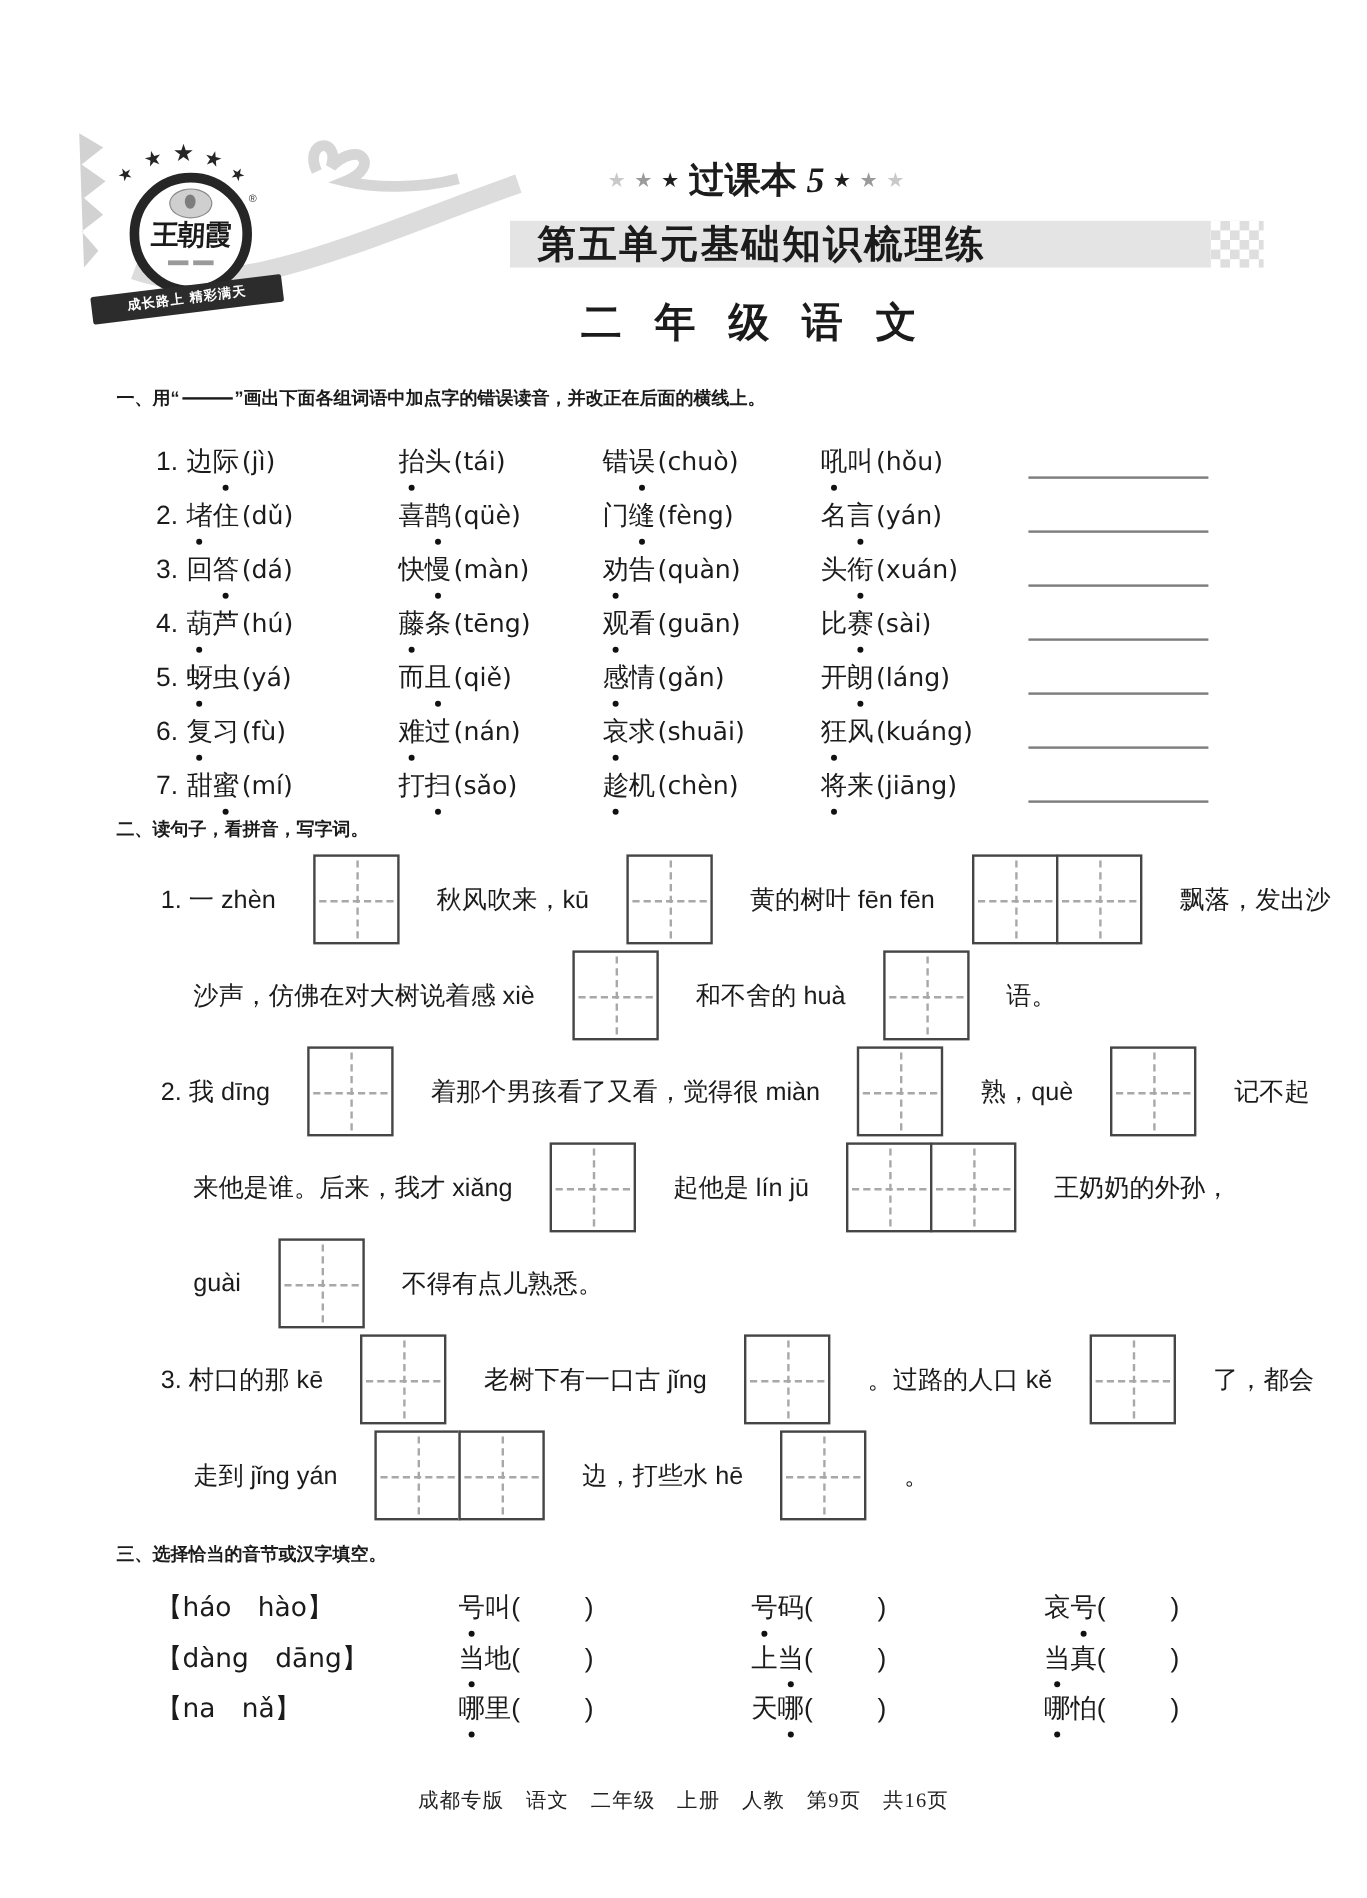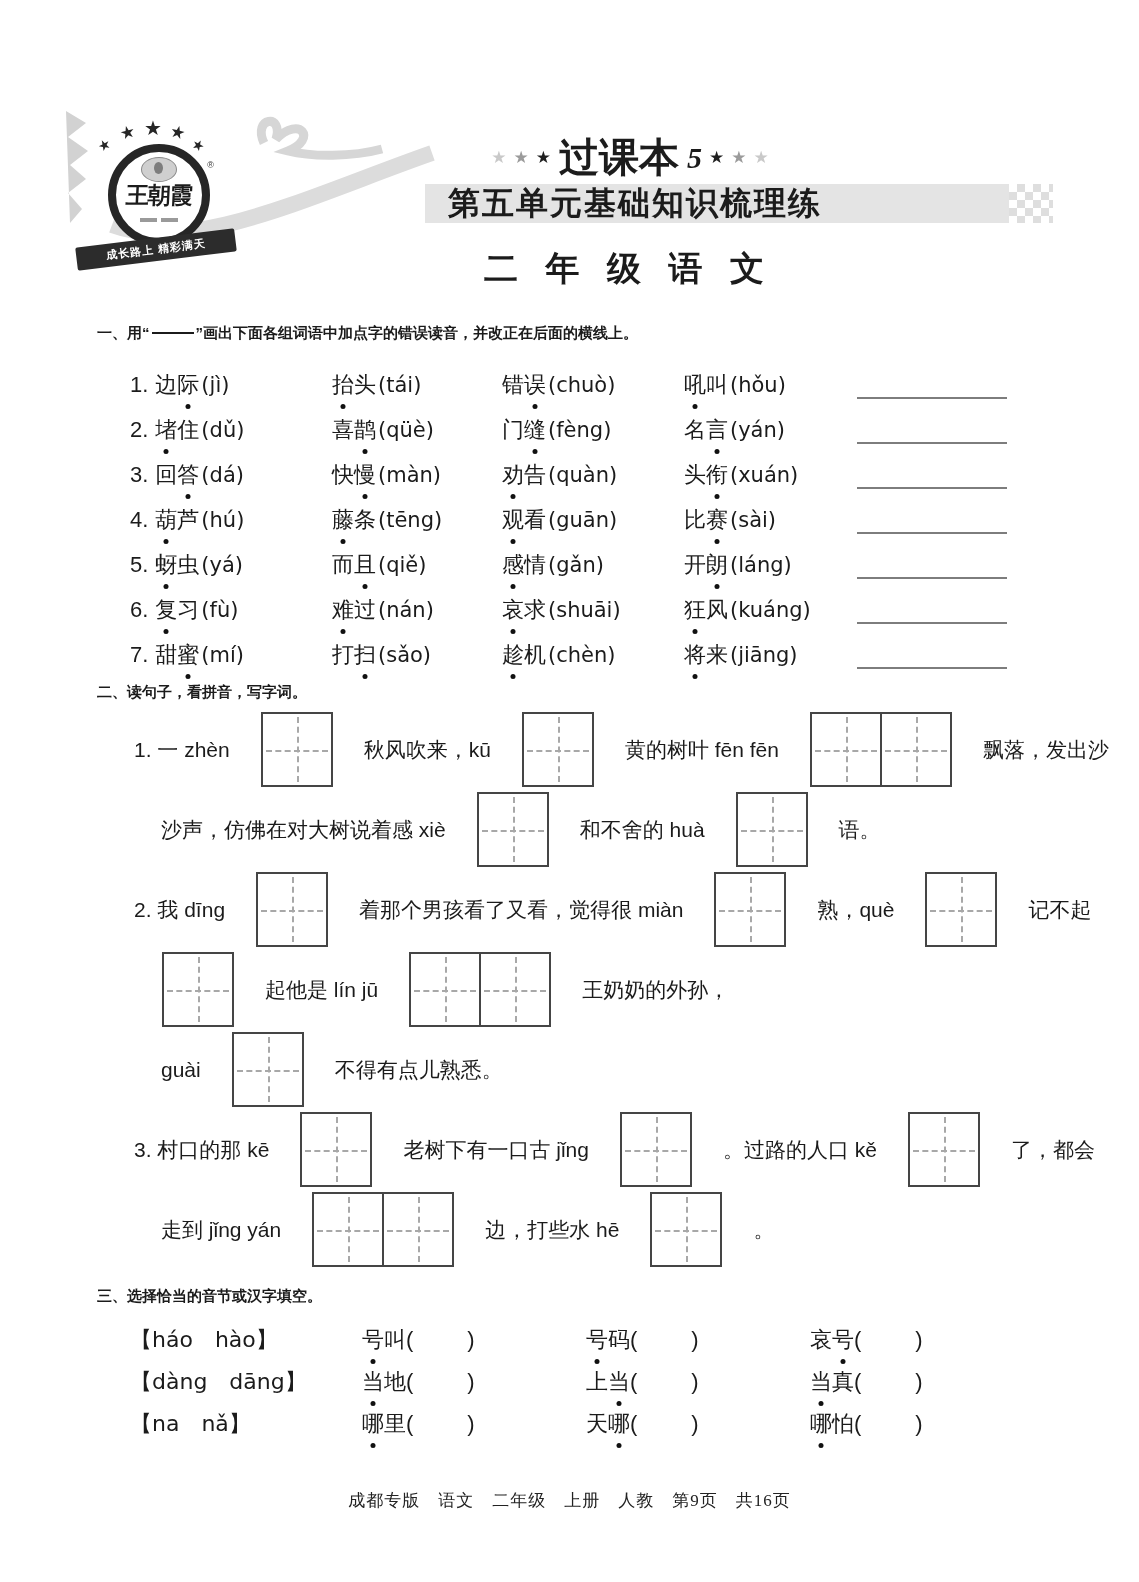--- a/index.html
+++ b/index.html
@@ -22,21 +22,21 @@
   .logo .reg{position:absolute;right:-12px;top:8px;font-size:9px;color:#333;}
   .logo .tinybar{display:inline-block;width:17px;height:4px;background:#9a9a9a;margin:2px 2px 0 2px;}
   .logo .ribbon{position:absolute;left:-6px;top:120px;width:160px;height:23px;background:#2c2c2c;
                 transform:rotate(-7deg);border-radius:2px;color:#fff;font-size:11px;font-weight:bold;
                 text-align:center;line-height:23px;letter-spacing:1px;}
 
   
   .starline{position:absolute;left:430px;top:130px;width:400px;display:flex;align-items:center;
             justify-content:center;gap:7px;}
   .starline .star{font-size:17px;line-height:1;}
-  .starline .t-cn{font-family:"Liberation Serif",serif;font-weight:bold;font-size:40px;color:#1c1c1c;margin:0 1px;}
+  .starline .t-cn{font-family:"Liberation Serif",serif;font-weight:bold;font-size:30px;color:#1c1c1c;margin:0 1px;}
   .starline .t-num{font-family:"Liberation Serif",serif;font-weight:bold;font-style:italic;font-size:30px;}
   .graybar{position:absolute;left:425px;top:184px;width:584px;height:39px;background:#e4e4e4;}
   .graybar .bt{font-size:32px;font-weight:bold;line-height:39px;padding-left:23px;letter-spacing:2px;white-space:nowrap;}
   .checker{position:absolute;left:1009px;top:184px;width:44px;height:39px;
            background:conic-gradient(#dedede 0 25%,#ffffff 0 50%,#dedede 0 75%,#ffffff 0);
            background-size:16px 16px;}
   .subject{position:absolute;left:0;right:0;top:246px;text-align:center;transform:translateX(59px);
            font-size:34px;font-weight:bold;letter-spacing:9px;}
 
   
@@ -62,21 +62,21 @@
   .s2-line.indent{padding-left:61px;}
   .txt{margin:0 3px;}
   .boxgroup{display:inline-flex;margin:0 4px;}
   .cell{width:68px;height:71px;border:2px solid #454545;background:#fff;position:relative;display:inline-block;}
   .cell + .cell{margin-left:-2px;}
   .cell .vl{position:absolute;top:3px;bottom:3px;left:50%;border-left:2px dashed #a8a8a8;}
   .cell .hl{position:absolute;left:3px;right:3px;top:50%;border-top:2px dashed #a8a8a8;}
 
   .s3-head{margin-top:14px;}
   .s3-rows{margin:8px 0 0 33px;}
-  .s3-row{display:grid;grid-template-columns:232px 224px 224px auto;height:42px;align-items:center;font-size:22px;}
+  .s3-row{display:grid;grid-template-columns:232px 224px 224px auto;height:42px;align-items:center;font-size:22px;gap:20px;}
   .opts{font-family:"DejaVu Sans",sans-serif;font-size:22px;}
   .parens{font-size:22px;}
   .gap{display:inline-block;width:54px;}
 
   .footer{position:absolute;left:0;right:0;top:1489px;text-align:center;
           font-family:"Liberation Serif",serif;font-size:17px;color:#222;letter-spacing:1px;}
 </style>
 </head>
 <body>
 
@@ -245,20 +245,21 @@
           <span class="txt">熟，què</span>
           <span class="boxgroup">
             <span class="cell">
               <i class="vl"></i>
               <i class="hl"></i>
             </span>
           </span>
           <span class="txt">记不起</span>
         </div>
         <div class="s2-line indent">
+          <span class="txt">来他是谁。后来，我才 xiǎng</span>
           <span class="boxgroup">
             <span class="cell">
               <i class="vl"></i>
               <i class="hl"></i>
             </span>
           </span>
           <span class="txt">起他是 lín jū</span>
           <span class="boxgroup">
             <span class="cell">
               <i class="vl"></i>

